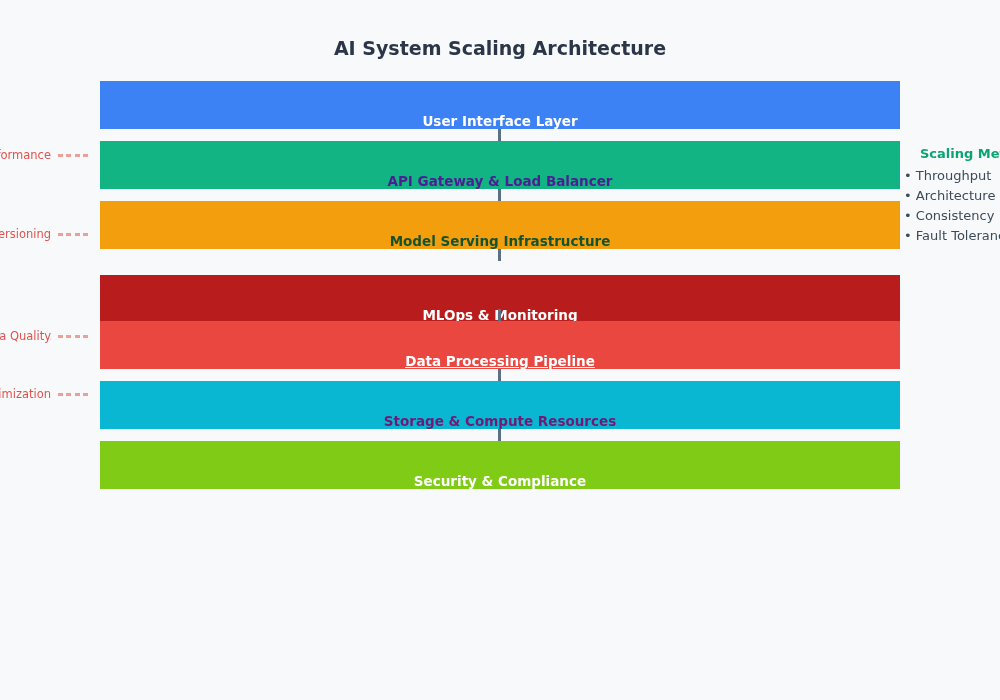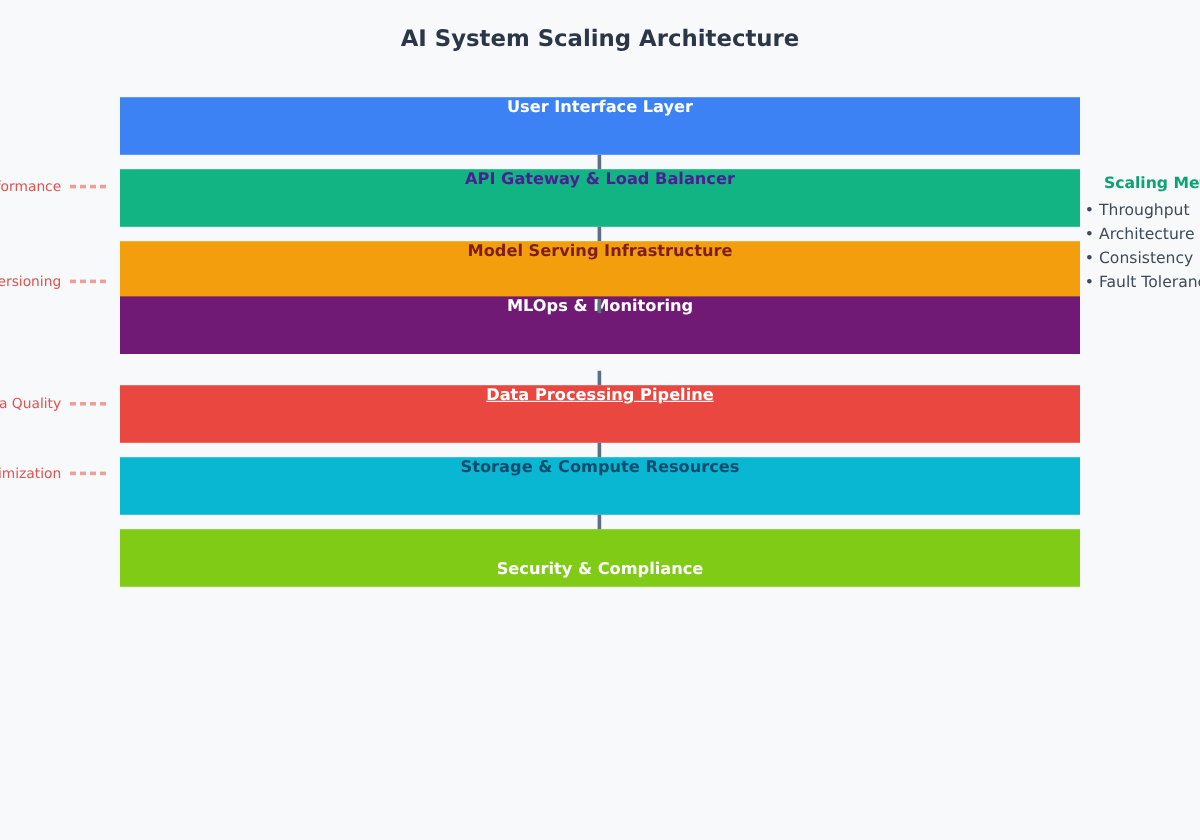--- a/index.html
+++ b/index.html
@@ -14,34 +14,34 @@
   #stage {
     position: relative;
     width: 1000px;
     height: 700px;
   }
   .title {
     position: absolute;
     left: 0;
     right: 0;
     top: 19px;
-    margin: 0;
+    margin: 16px;
     text-align: center;
     font-size: 19px;
     line-height: 26px;
     font-weight: bold;
     color: #2b3648;
   }
   .layer-bar {
     position: absolute;
     left: 100px;
     width: 800px;
     height: 48px;
     display: flex;
-    align-items: flex-start;
+    align-items: flex-end;
     justify-content: center;
   }
   .layer-label {
     color: #ffffff;
     font-size: 13.5px;
     font-weight: bold;
     white-space: nowrap;
   }
   .connector {
     position: absolute;
@@ -90,30 +90,30 @@
 <div id="stage">
   <h1 class="title">AI System Scaling Architecture</h1>
   <div id="layer-stack">
       <div class="layer-bar" style="top: 81px; background: rgb(61, 130, 244);">
         <span class="layer-label" style="color: rgb(255, 255, 255);">User Interface Layer</span>
       </div>
       <div class="layer-bar" style="top: 141px; background: rgb(18, 180, 131);">
         <span class="layer-label" style="color: #4c1d95;">API Gateway &amp; Load Balancer</span>
       </div>
       <div class="layer-bar" style="top: 201px; background: rgb(243, 158, 12);">
-        <span class="layer-label" style="color: #7f1d1d;">Model Serving Infrastructure</span>
+        <span class="layer-label" style="color: #14532d;">Model Serving Infrastructure</span>
       </div>
-      <div class="layer-bar" style="top: 247px; background: #701a75;">
+      <div class="layer-bar" style="top: 275px; background: #b91c1c;">
         <span class="layer-label" style="color: rgb(255, 255, 255);">MLOps &amp; Monitoring</span>
       </div>
       <div class="layer-bar" style="top: 321px; background: rgb(234, 71, 65);">
         <span class="layer-label" style="color: rgb(255, 255, 255); text-decoration: underline;">Data Processing Pipeline</span>
       </div>
       <div class="layer-bar" style="top: 381px; background: rgb(9, 183, 211);">
-        <span class="layer-label" style="color: #0c4a6e;">Storage &amp; Compute Resources</span>
+        <span class="layer-label" style="color: #701a75;">Storage &amp; Compute Resources</span>
       </div>
       <div class="layer-bar" style="top: 441px; background: rgb(128, 203, 21);">
         <span class="layer-label" style="color: rgb(255, 255, 255); margin-top: 25px;">Security &amp; Compliance</span>
       </div>
     </div>
   <div id="connectors">
       <div class="connector" style="top: 129px; background: rgb(91, 111, 133);"></div>
       <div class="connector" style="top: 189px; background: rgb(91, 111, 133);"></div>
       <div class="connector" style="top: 249px; background: rgb(91, 111, 133);"></div>
       <div class="connector" style="top: 309px; background: rgb(91, 111, 133);"></div>

